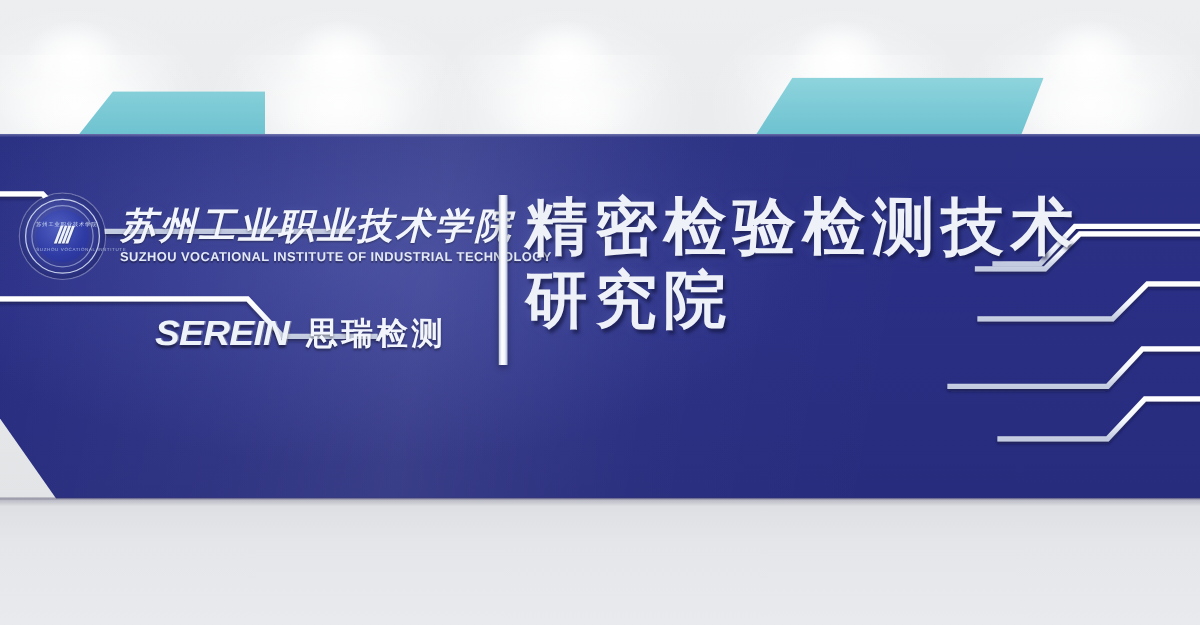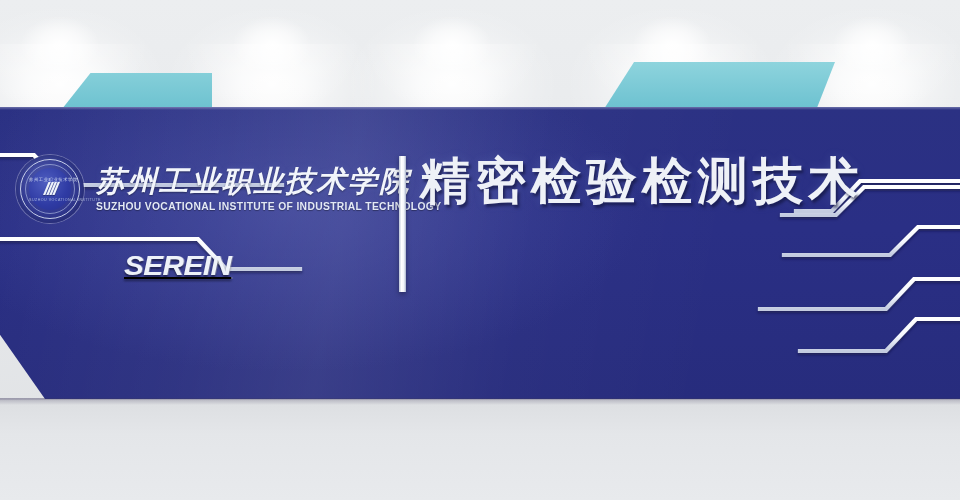--- a/index.html
+++ b/index.html
@@ -156,21 +156,21 @@
     text-shadow:0 1px 2px rgba(0,0,0,.40),0 0 6px rgba(120,140,220,.25);
     line-height:1.05;
   }
   .en-name{
     margin-top:5px;
     font-size:10.3px;font-weight:700;color:#e3e9f6;
     letter-spacing:.35px;white-space:nowrap;
     text-shadow:0 1px 1px rgba(0,0,0,.35);
   }
   .serein-row{
-    position:absolute;left:108px;top:95px;display:flex;align-items:center;text-decoration:underline;
+    position:absolute;left:108px;top:95px;display:flex;align-items:center;
   }
   .serein-mark{
     font-size:28px;font-weight:700;font-style:italic;
     letter-spacing:-.5px;color:#eef2f9;
     font-family:"Liberation Sans",sans-serif;
     text-shadow:0 2px 2px rgba(0,0,0,.45), 1px 0 0 rgba(255,255,255,.35);
     transform:scaleX(1.06);transform-origin:left center;
   }
   .serein-cn{
     margin-left:20px;
@@ -276,22 +276,24 @@
         </div>
       </div>
       <div class="names">
         <div class="cn-name">苏州工业职业技术学院</div>
         <div class="en-name">SUZHOU VOCATIONAL INSTITUTE OF INDUSTRIAL TECHNOLOGY</div>
       </div>
     </div>
 
     <div class="serein-row">
       <div class="serein-mark">SEREIN</div>
+      <div class="serein-cn">思瑞检测</div>
     </div>
   </div>
 
   <div class="divider"></div>
 
   <div class="title">
     <span class="title-l1">精密检验检测技术</span>
+    <span class="title-l2">研究院</span>
   </div>
 
 </div>
 
 </body></html>

